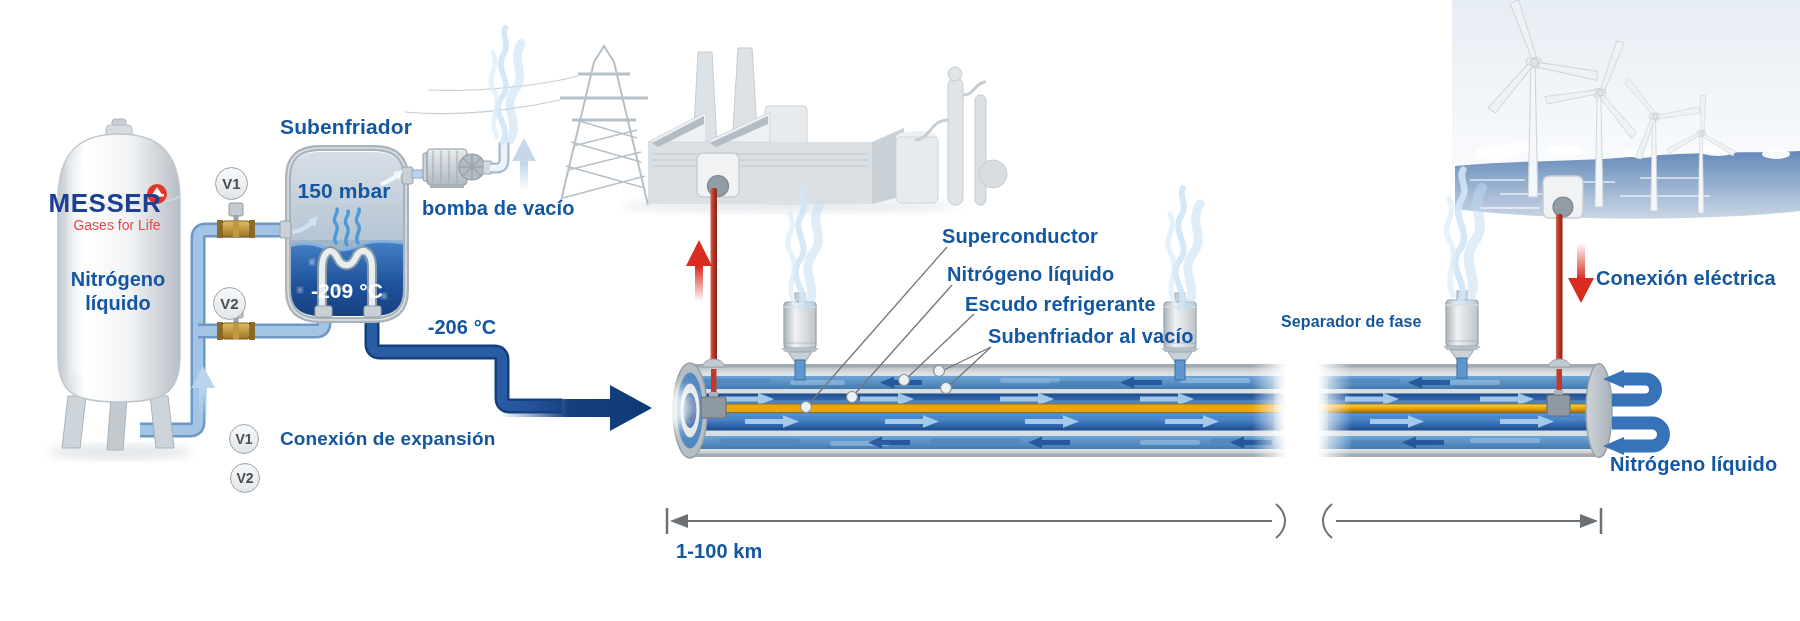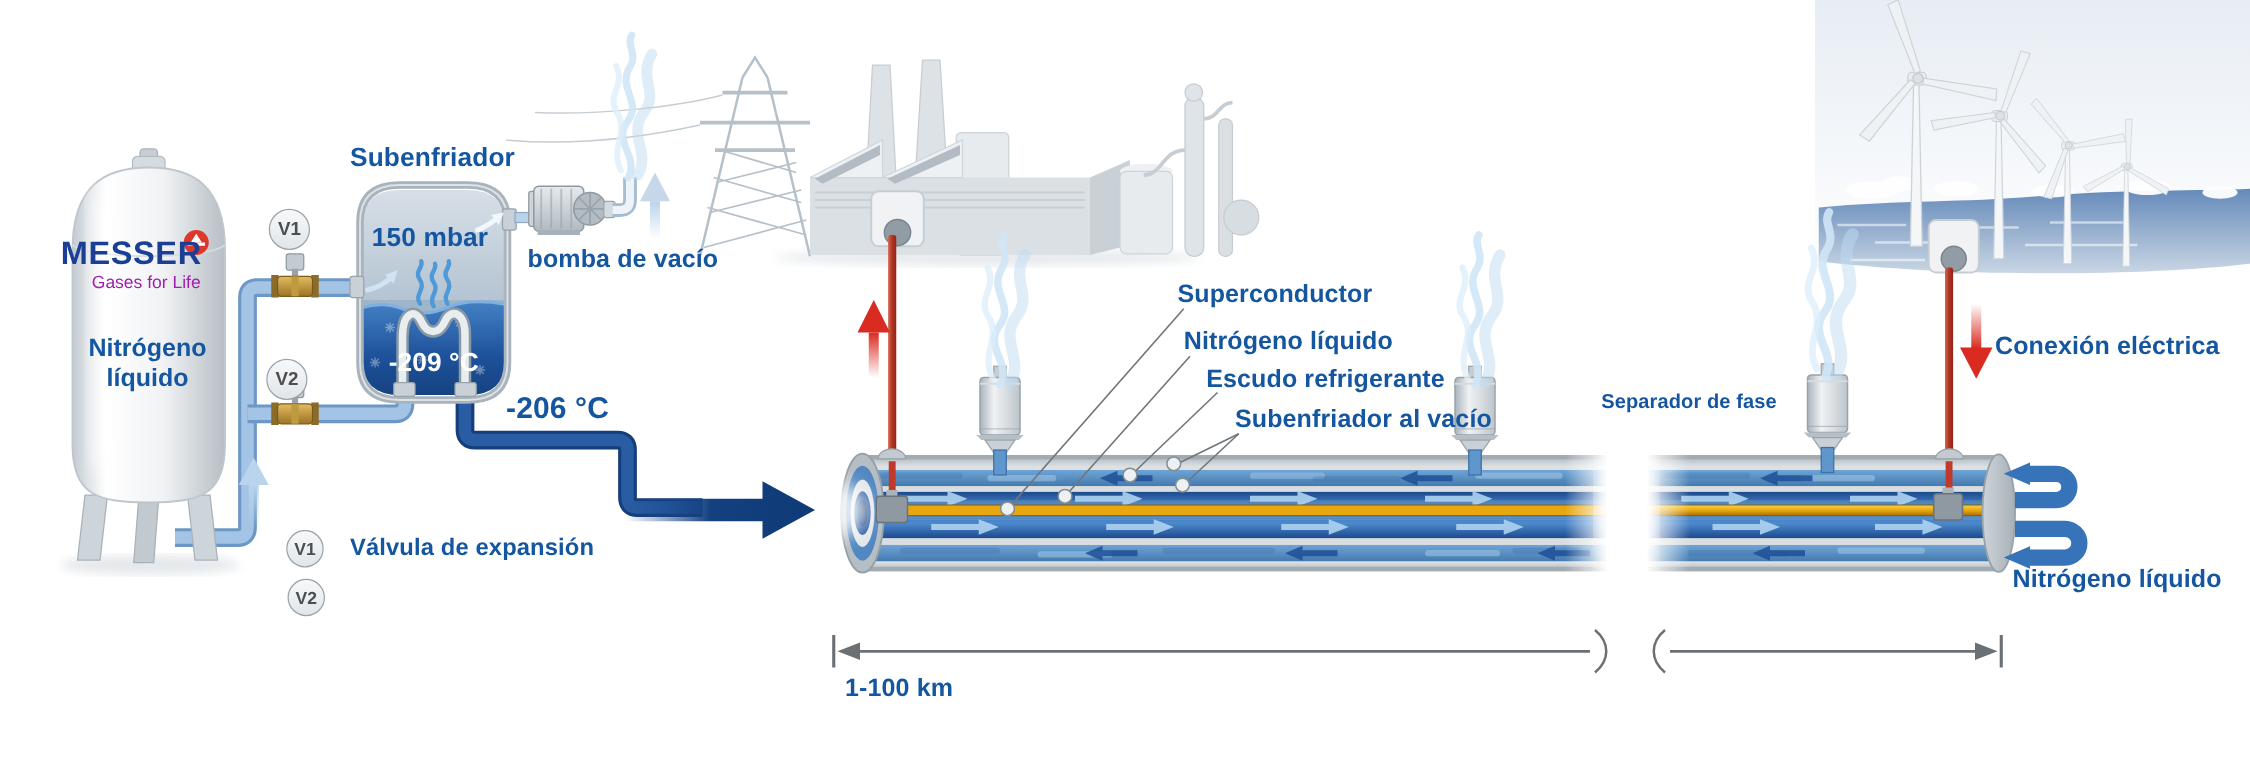--- a/index.html
+++ b/index.html
@@ -8,21 +8,21 @@
   .layer{position:absolute;left:0;top:0;}
   .lbl{position:absolute;color:#1456a0;font-weight:700;white-space:nowrap;
        transform:translateY(-50%);letter-spacing:.1px;}
   .lbl.center{transform:translate(-50%,-50%);text-align:center;}
   .lbl.white{color:#ffffff;}
   .badge{position:absolute;box-sizing:border-box;border-radius:50%;
          background:linear-gradient(#f7f8f9,#e2e6e9);border:1.5px solid #9aa3ab;
          color:#4a4f54;font-weight:700;display:flex;align-items:center;justify-content:center;}
   .logo{position:absolute;color:#1b3f94;font-weight:700;letter-spacing:.5px;
         transform:translate(-50%,-50%);}
-  .tagline{position:absolute;color:#a21caf;font-weight:400;transform:translate(-50%,-50%);}
+  .tagline{position:absolute;color:#ef4444;font-weight:400;transform:translate(-50%,-50%);}
   .tanklbl{position:absolute;color:#1456a0;font-weight:700;text-align:center;
            transform:translate(-50%,-50%);line-height:1.2;}
 </style>
 </head>
 <body>
 
 <div class="stage">
 
 <svg class="layer" width="1800" height="621" viewBox="0 0 1800 621">
 <defs>
@@ -493,24 +493,24 @@
 <div class="tagline" style="left:117px;top:225px;font-size:14px;">Gases for Life</div>
 <div class="tanklbl" style="left:118px;top:291px;font-size:20px;width:130px;">Nitrógeno líquido</div>
 
 <div class="badge" style="left:215px;top:167px;width:33px;height:33px;font-size:15px;">V1</div>
 <div class="badge" style="left:213px;top:287px;width:33px;height:33px;font-size:15px;">V2</div>
 
 <div class="lbl center" style="left:346px;top:127px;font-size:21px;">Subenfriador</div>
 <div class="lbl center" style="left:344px;top:191px;font-size:21px;">150 mbar</div>
 <div class="lbl center white" style="left:347px;top:291px;font-size:21px;">-209 °C</div>
 <div class="lbl" style="left:422px;top:208px;font-size:20px;">bomba de vacío</div>
-<div class="lbl center" style="left:446px;top:327px;font-size:24px;">-206 °C</div>
+<div class="lbl center" style="left:462px;top:327px;font-size:20px;">-206 °C</div>
 
 <div class="badge" style="left:229px;top:424px;width:30px;height:30px;font-size:14px;">V1</div>
-<div class="lbl" style="left:280px;top:439px;font-size:19px;">Válvula de expansión</div>
+<div class="lbl" style="left:280px;top:439px;font-size:19px;">Conexión de expansión</div>
 <div class="badge" style="left:230px;top:463px;width:30px;height:30px;font-size:14px;">V2</div>
 
 <div class="lbl" style="left:942px;top:236px;font-size:20px;">Superconductor</div>
 <div class="lbl" style="left:947px;top:274px;font-size:20px;">Nitrógeno líquido</div>
 <div class="lbl" style="left:965px;top:304px;font-size:20px;">Escudo refrigerante</div>
 <div class="lbl" style="left:988px;top:336px;font-size:20px;">Subenfriador al vacío</div>
 
 <div class="lbl" style="left:1281px;top:322px;font-size:16px;">Separador de fase</div>
 <div class="lbl" style="left:1596px;top:278px;font-size:20px;">Conexión eléctrica</div>
 <div class="lbl" style="left:1610px;top:464px;font-size:20px;">Nitrógeno líquido</div>

